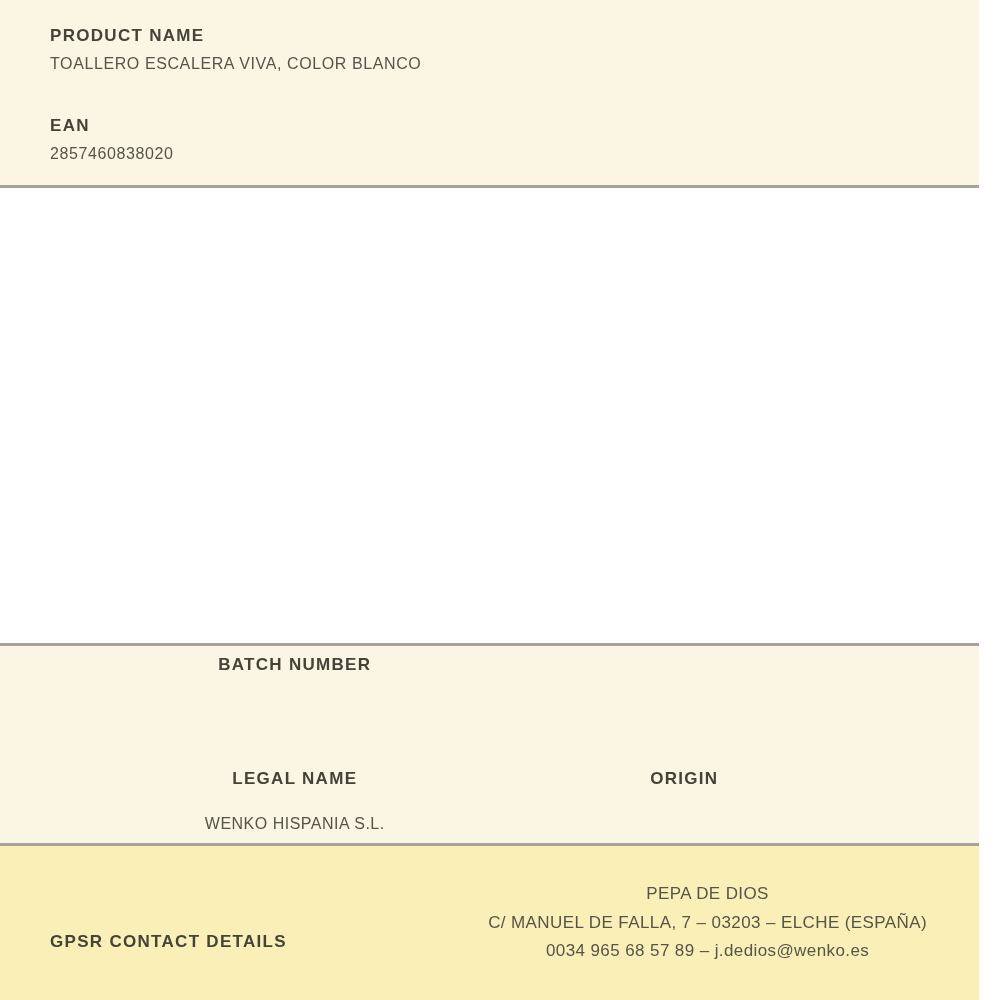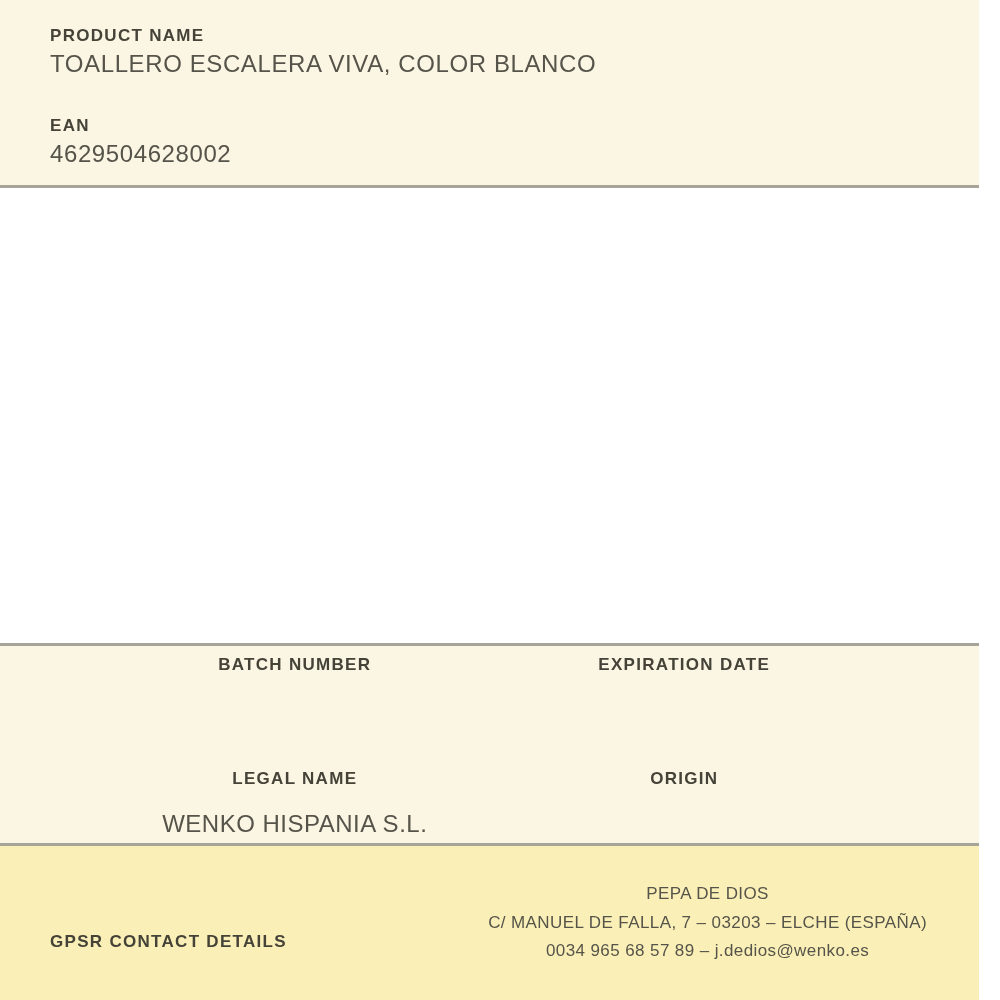--- a/index.html
+++ b/index.html
@@ -24,21 +24,21 @@
   .sec-top{
     height:185px;flex:none;
     background:var(--cream-bg);
     padding:25px 50px 0 50px;
   }
   .field-label{
     font-size:17px;font-weight:bold;color:var(--heading);
     letter-spacing:1.3px;line-height:21px;
   }
   .field-value{
-    font-size:24px;color:var(--value);
+    font-size:16px;color:var(--value);
     letter-spacing:0.6px;line-height:21px;margin-top:7px;
   }
   .field + .field{margin-top:41px;}
 
   
   .sec-blank{height:455px;flex:none;background:#ffffff;}
 
   
   .sec-details{
     height:197px;flex:none;
@@ -72,38 +72,34 @@
 
 <div class="page">
 
   <section class="sec-top">
     <div class="field">
       <div class="field-label">PRODUCT NAME</div>
       <div class="field-value">TOALLERO ESCALERA VIVA, COLOR BLANCO</div>
     </div>
     <div class="field">
       <div class="field-label">EAN</div>
-      <div class="field-value">4629504628002</div>
+      <div class="field-value">2857460838020</div>
     </div>
   </section>
 
   <div class="divider"></div>
 
   <section class="sec-blank"></section>
 
   <div class="divider"></div>
 
   <section class="sec-details">
     <div class="details-row">
       <div class="details-cell">
         <div class="field-label">BATCH NUMBER</div>
-        <div class="field-value"></div>
-      </div>
-      <div class="details-cell">
-        <div class="field-label">EXPIRATION DATE</div>
         <div class="field-value"></div>
       </div>
     </div>
     <div class="details-row">
       <div class="details-cell">
         <div class="field-label">LEGAL NAME</div>
         <div class="field-value">WENKO HISPANIA S.L.</div>
       </div>
       <div class="details-cell">
         <div class="field-label">ORIGIN</div>

